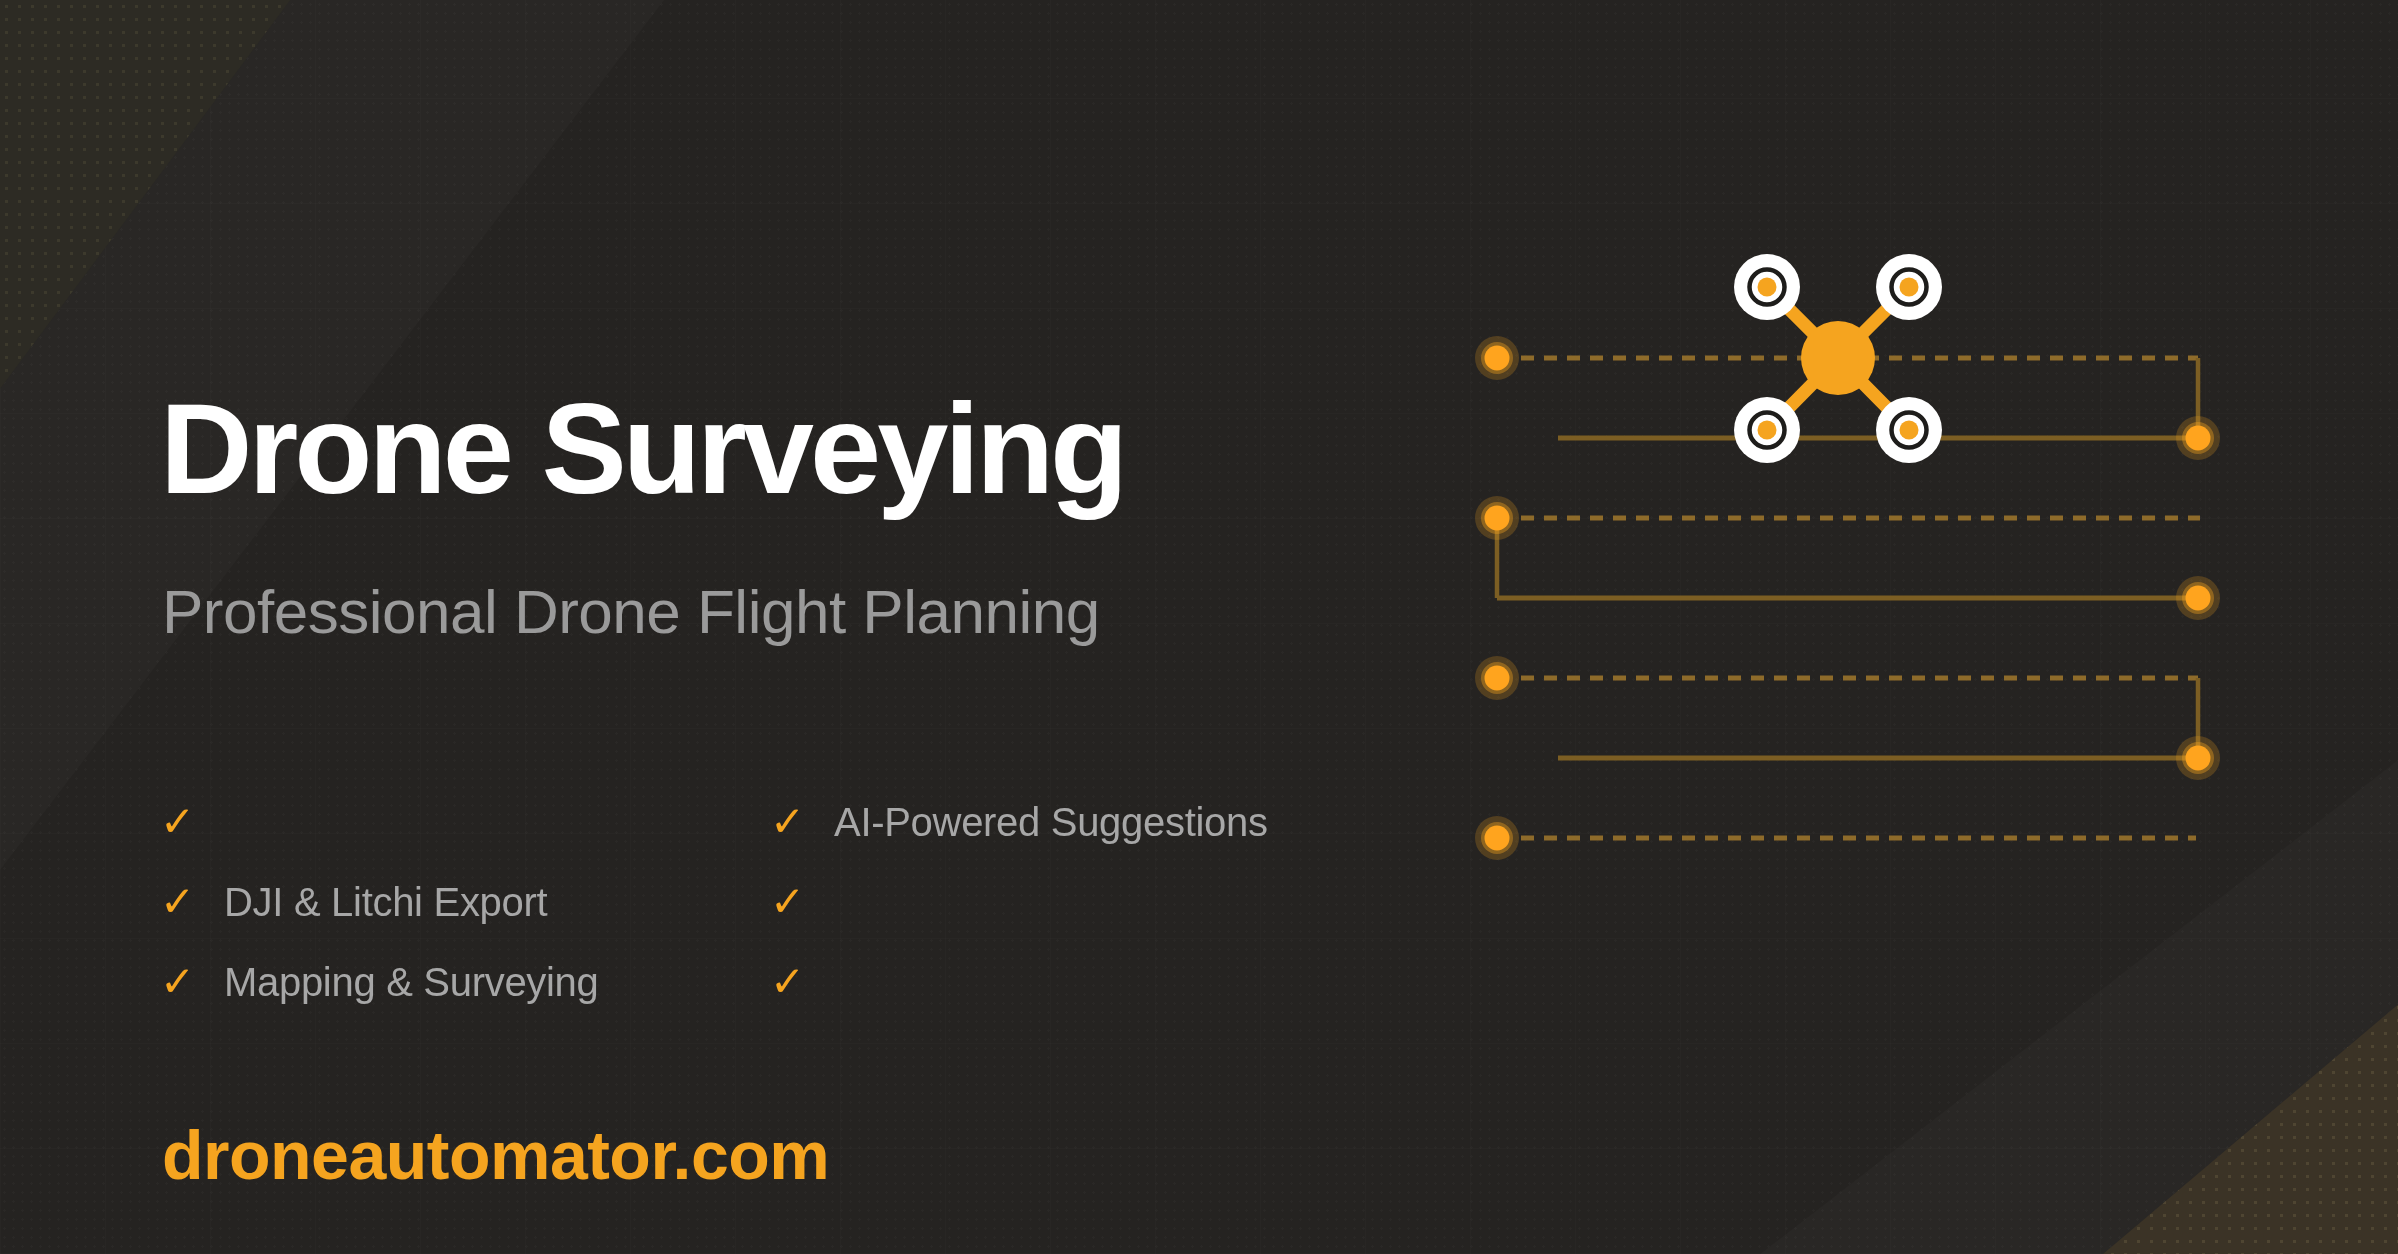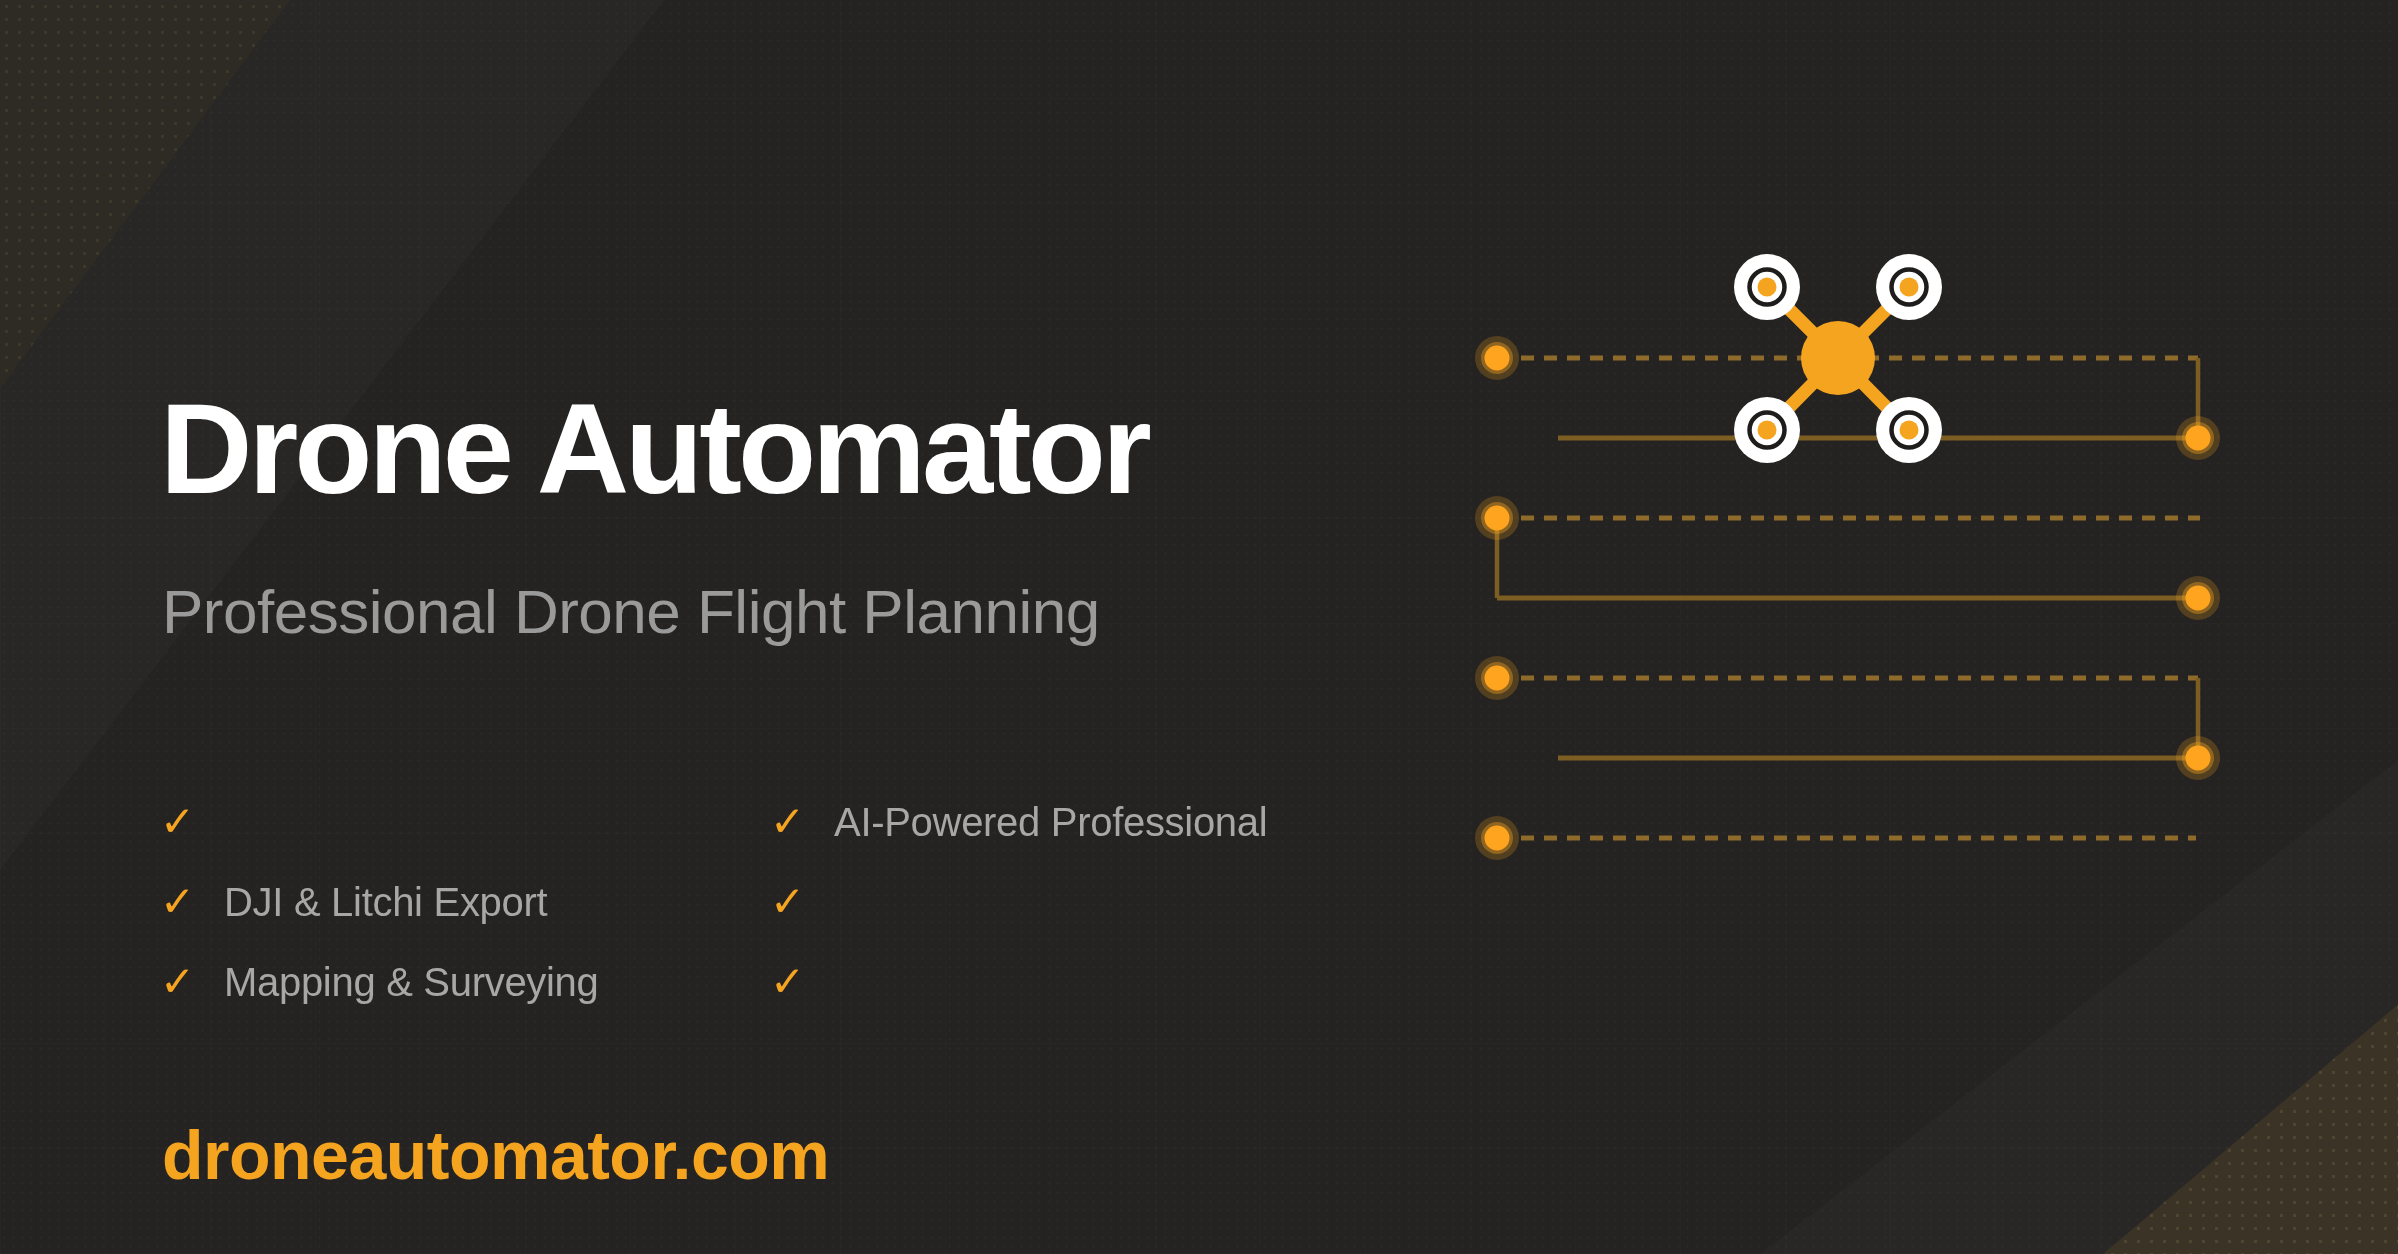--- a/index.html
+++ b/index.html
@@ -76,30 +76,30 @@
 </style>
 </head>
 <body>
 
 <div class="bg-layer bg-grid"></div>
 <div class="tri tri-tl-band"></div>
 <div class="tri tri-tl-corner"></div>
 <div class="tri tri-br-band"></div>
 <div class="tri tri-br-corner"></div>
 
-<h1 class="title">Drone Automator</h1>
+<h1 class="title">Drone Surveying</h1>
 <p class="subtitle">Professional Drone Flight Planning</p>
 
 <ul class="features">
   <li class="feature">
     <span class="check">✓</span>
   </li>
   <li class="feature">
     <span class="check">✓</span>
-    <span class="label">AI-Powered Professional</span>
+    <span class="label">AI-Powered Suggestions</span>
   </li>
   <li class="feature">
     <span class="check">✓</span>
     <span class="label">DJI &amp; Litchi Export</span>
   </li>
   <li class="feature">
     <span class="check">✓</span>
   </li>
   <li class="feature">
     <span class="check">✓</span>

